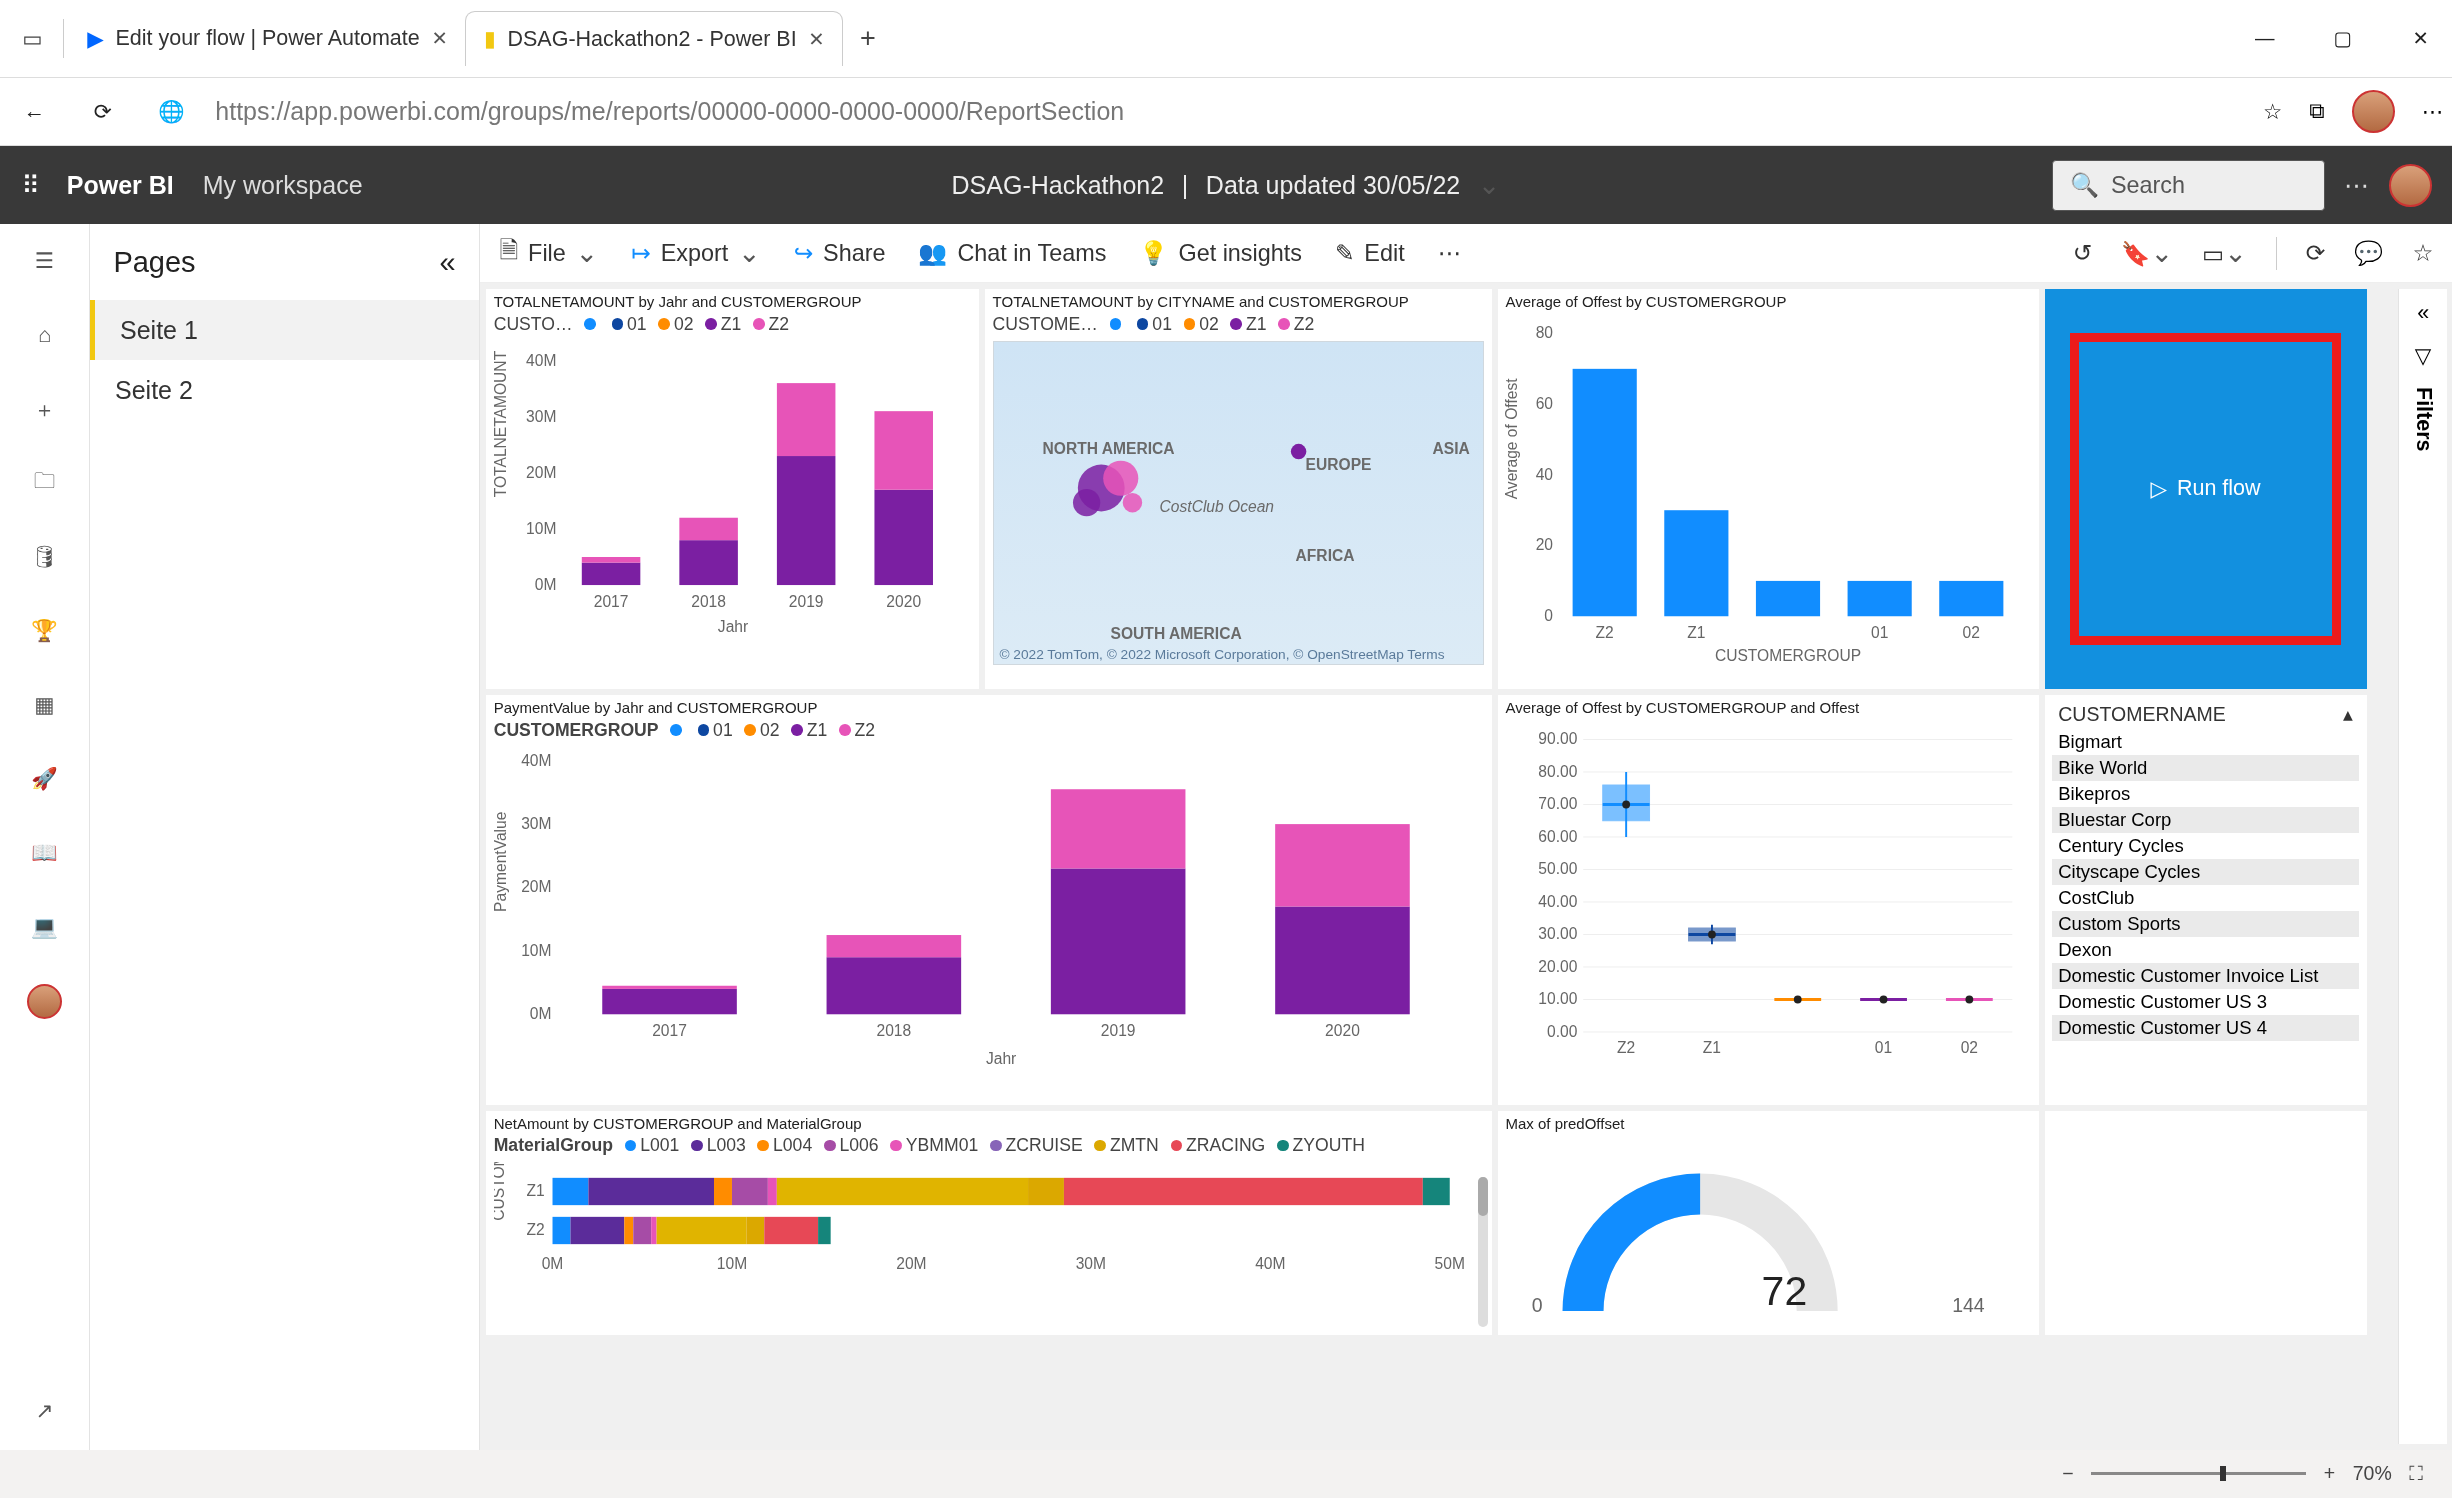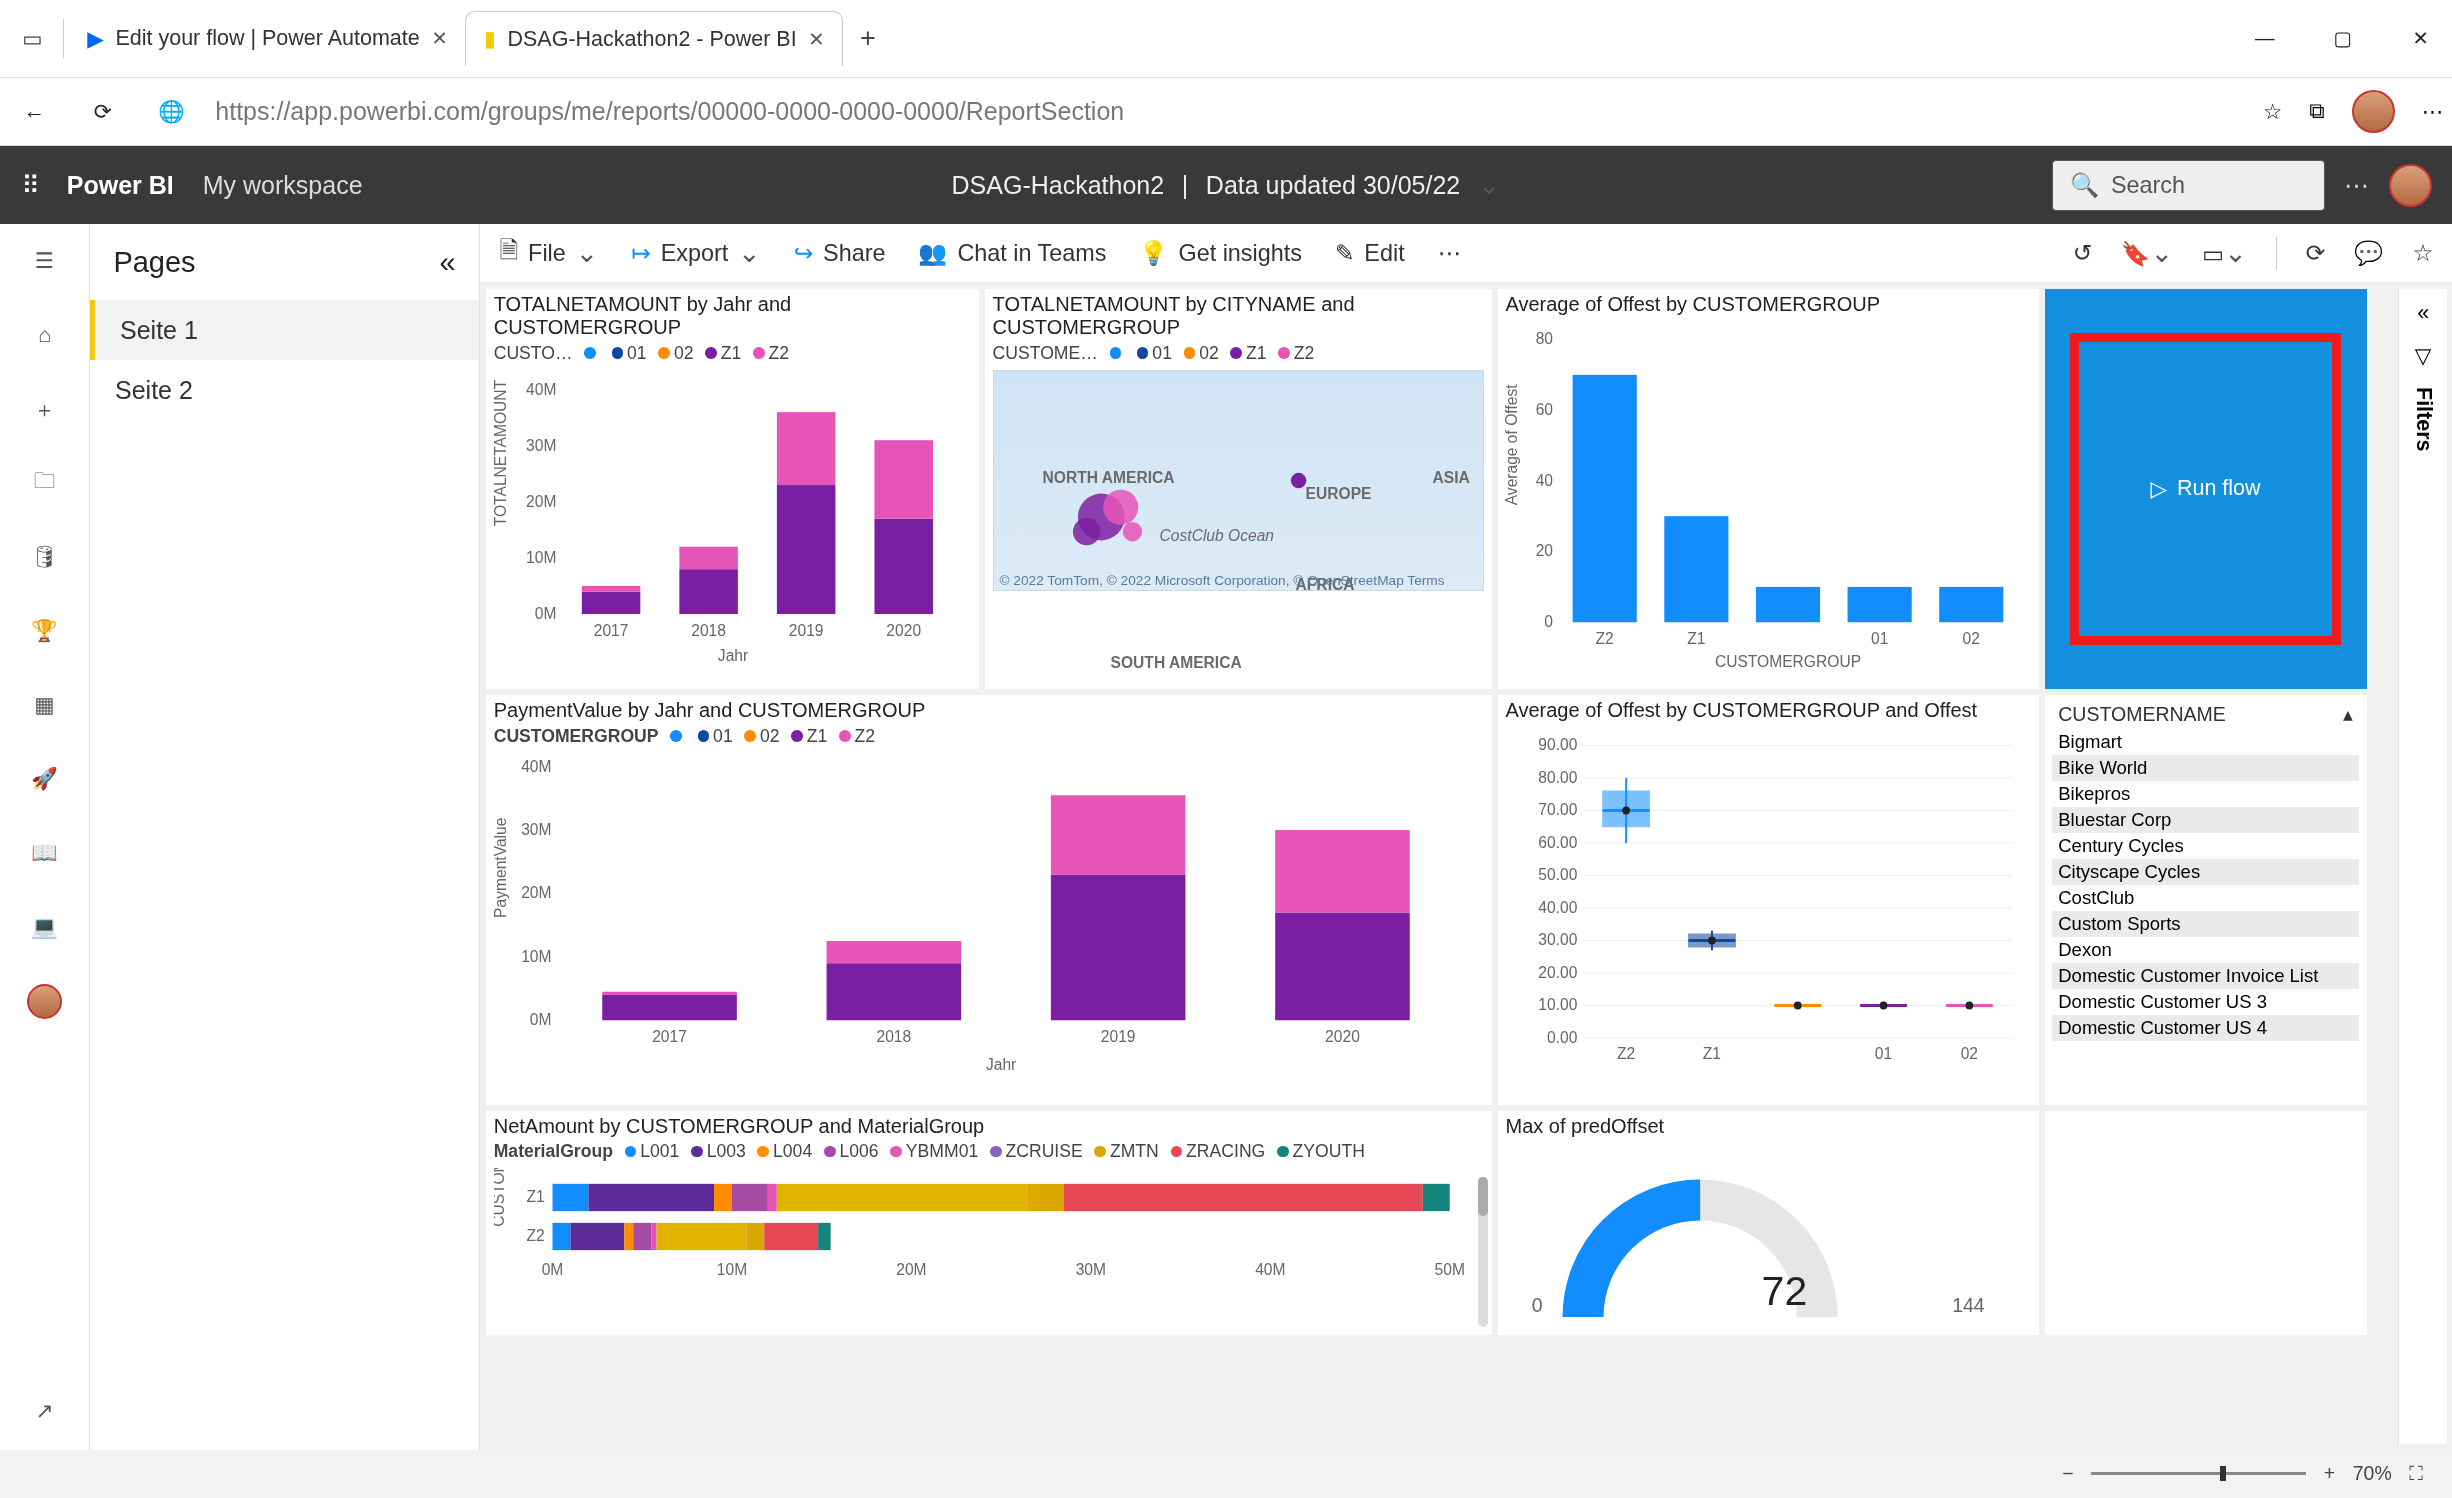--- a/index.html
+++ b/index.html
@@ -41,21 +41,21 @@
 .page-item.active { background: #f2f2f2; border-left: 5.9px solid #f2c811; }
 
 .report-area { flex: 1; display: flex; flex-direction: column; background: #fff; }
 .tool-row { height: 59px; display: flex; align-items: center; padding: 0 19.5px; gap: 33px; font-size: 23.4px; color: #333; border-bottom: 1px solid #eee; }
 .tool-row .grp { display: flex; align-items: center; gap: 9.8px; }
 .tool-right { margin-left: auto; display: flex; gap: 29px; align-items: center; }
 
 .canvas { flex: 1; position: relative; background: #f0f0f0; padding: 5.9px; display: flex; }
 .canvas-inner { flex: 1; display: grid; grid-template-columns: 493px 507px 541px 322px; grid-template-rows: 400px 410px 224px; gap: 5.9px; }
 .viz { background: #fff; position: relative; overflow: hidden; padding: 3.9px 7.8px; }
-.viz-title { font-size: 20px; color: #222; margin-bottom: 3.9px; }
+.viz-title { font-size: 15px; color: #222; margin-bottom: 3.9px; }
 .legend { font-size: 17.6px; color: #444; display: flex; gap: 11.7px; flex-wrap: wrap; margin-bottom: 5.9px; }
 .legend .dot { width: 11.7px; height: 11.7px; border-radius: 50%; display: inline-block; margin-right: 3.9px; }
 
 .axis-label { font-size: 16px; fill: #666; }
 .tick { font-size: 16px; fill: #666; }
 
 
 .filters-rail { width: 49px; background: #fff; border-left: 1px solid #e3e3e3; display: flex; flex-direction: column; align-items: center; padding-top: 11.7px; gap: 17.6px; }
 .filters-rail .vlabel { writing-mode: vertical-rl; font-size: 21.5px; font-weight: 600; }
 
@@ -70,21 +70,21 @@
 .gauge { grid-column:3; grid-row:3; position:relative;}
 .gauge-num { position:absolute; left:53%; bottom:19.5px; transform:translateX(-50%); font-size:41px; color:#222; }
 .gauge-min { position:absolute; left:34px; bottom:17.6px; font-size:19.5px; color:#666;}
 .gauge-max { position:absolute; right:54px; bottom:17.6px; font-size:19.5px; color:#666;}
 
 
 .status-bar { position: absolute; bottom: 0; right: 29px; height: 49px; display: flex; align-items: center; gap: 17.6px; font-size: 19.5px; color: #444; }
 
 .chev { font-size: 27px; color: #555; }
 
-.map-bg { background: linear-gradient(#cfe4f5,#dcebf6); height: 221px; position: relative; border: 1px solid #d0d8de; font-size:15.6px; color:#6a6a6a;}
+.map-bg { background: linear-gradient(#cfe4f5,#dcebf6); height: 324px; position: relative; border: 1px solid #d0d8de; font-size:15.6px; color:#6a6a6a;}
 .map-label { position:absolute; font-size:15.6px; color:#6a6a6a; font-weight:600;}
 </style>
 </head>
 <body>
 
 <div class="titlebar">
   <div class="browser-btn">▭</div>
   <div style="width:1px;height:39px;background:#ccc;margin:0 5.9px"></div>
   <div class="tab-strip">
     <div class="tab">

